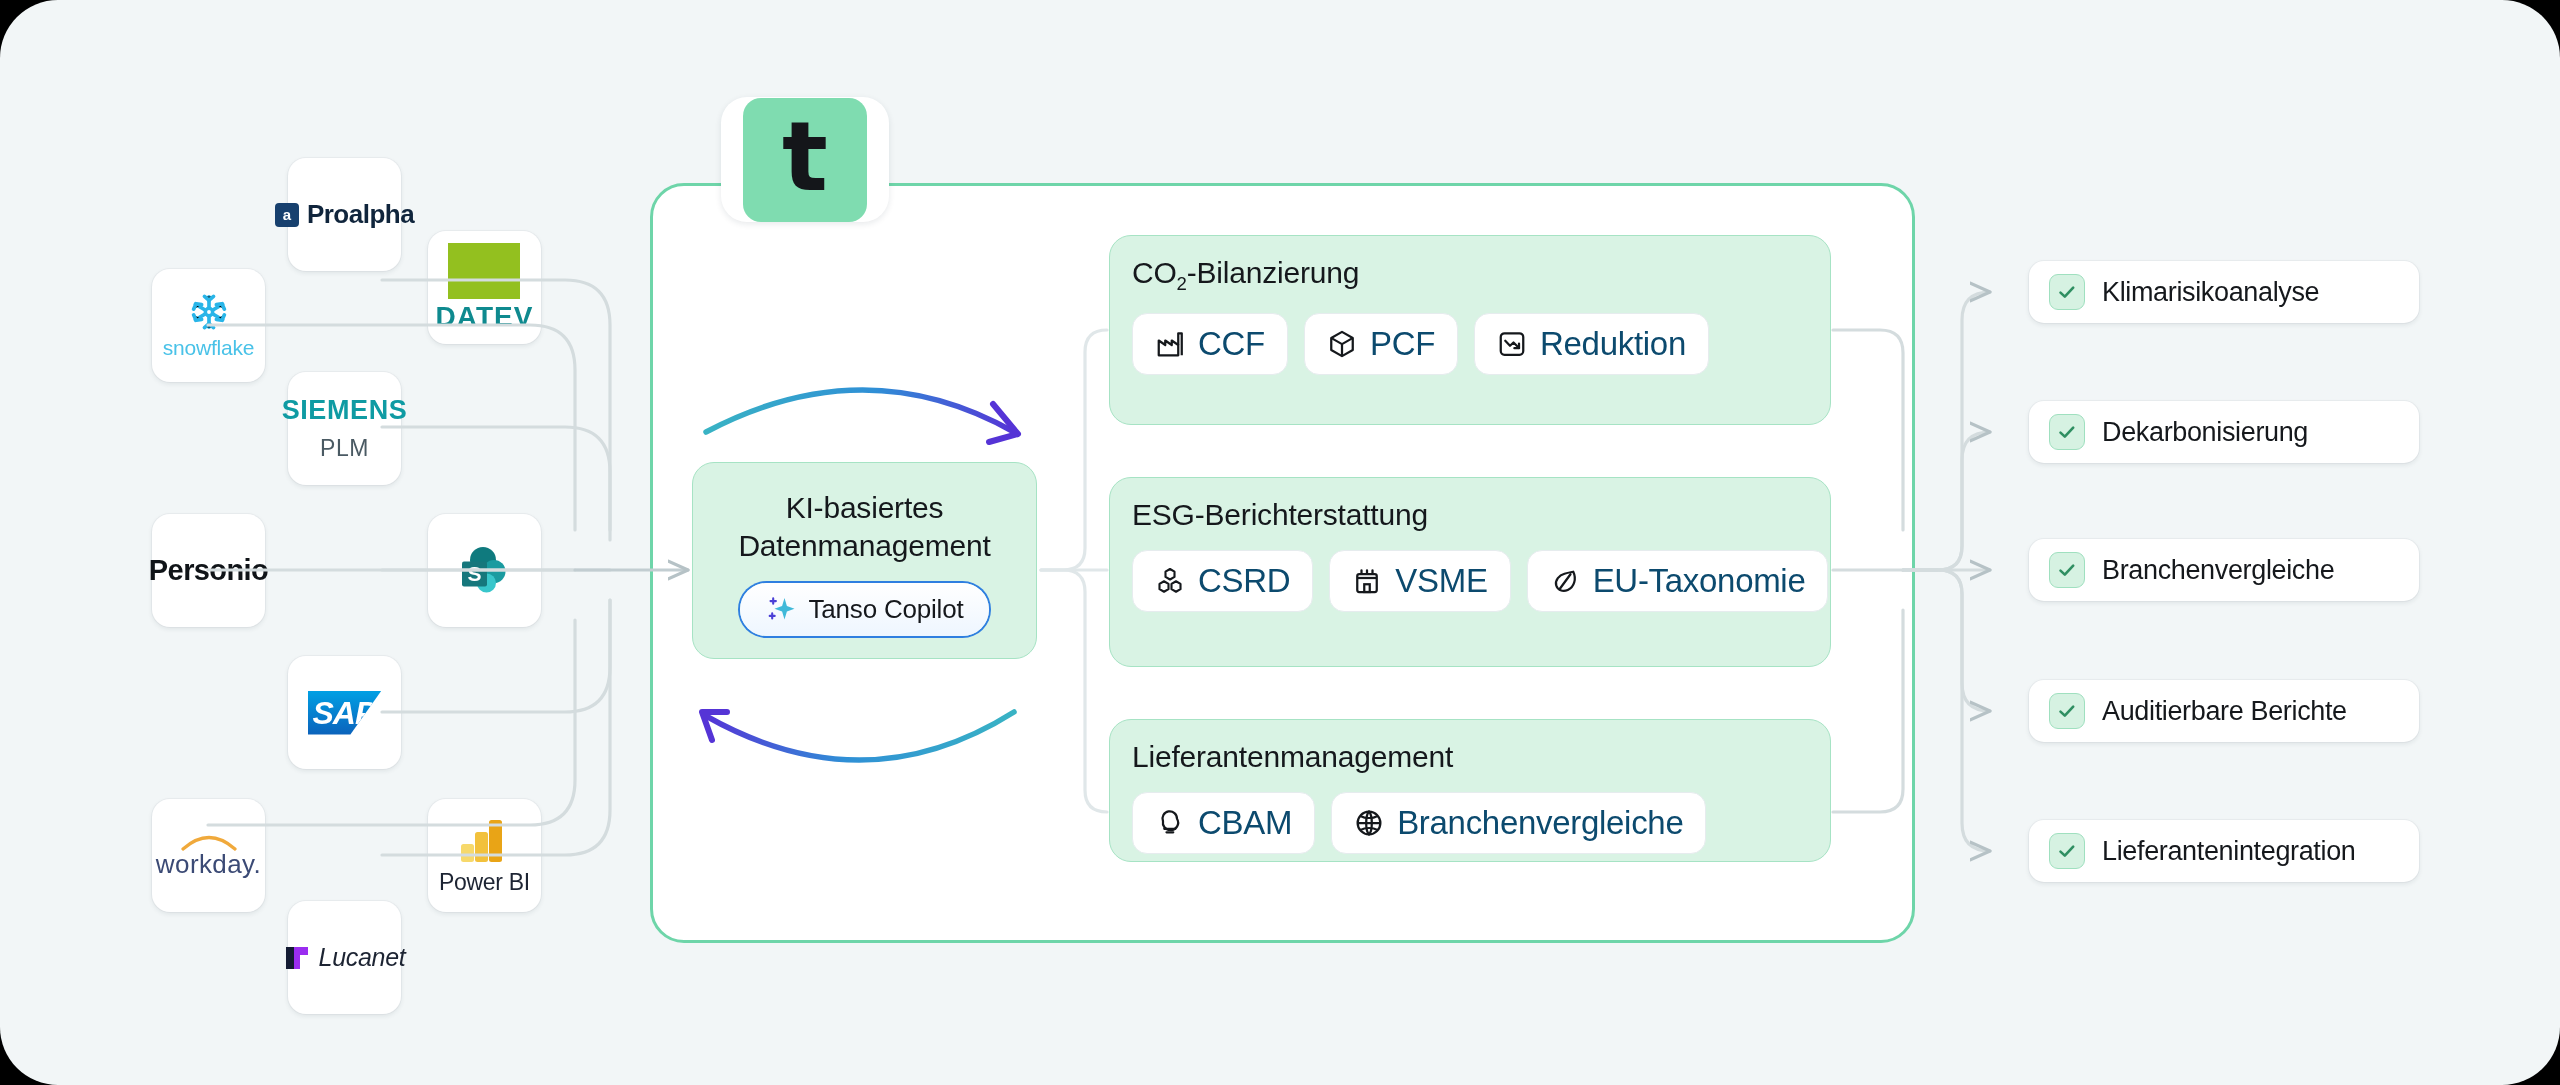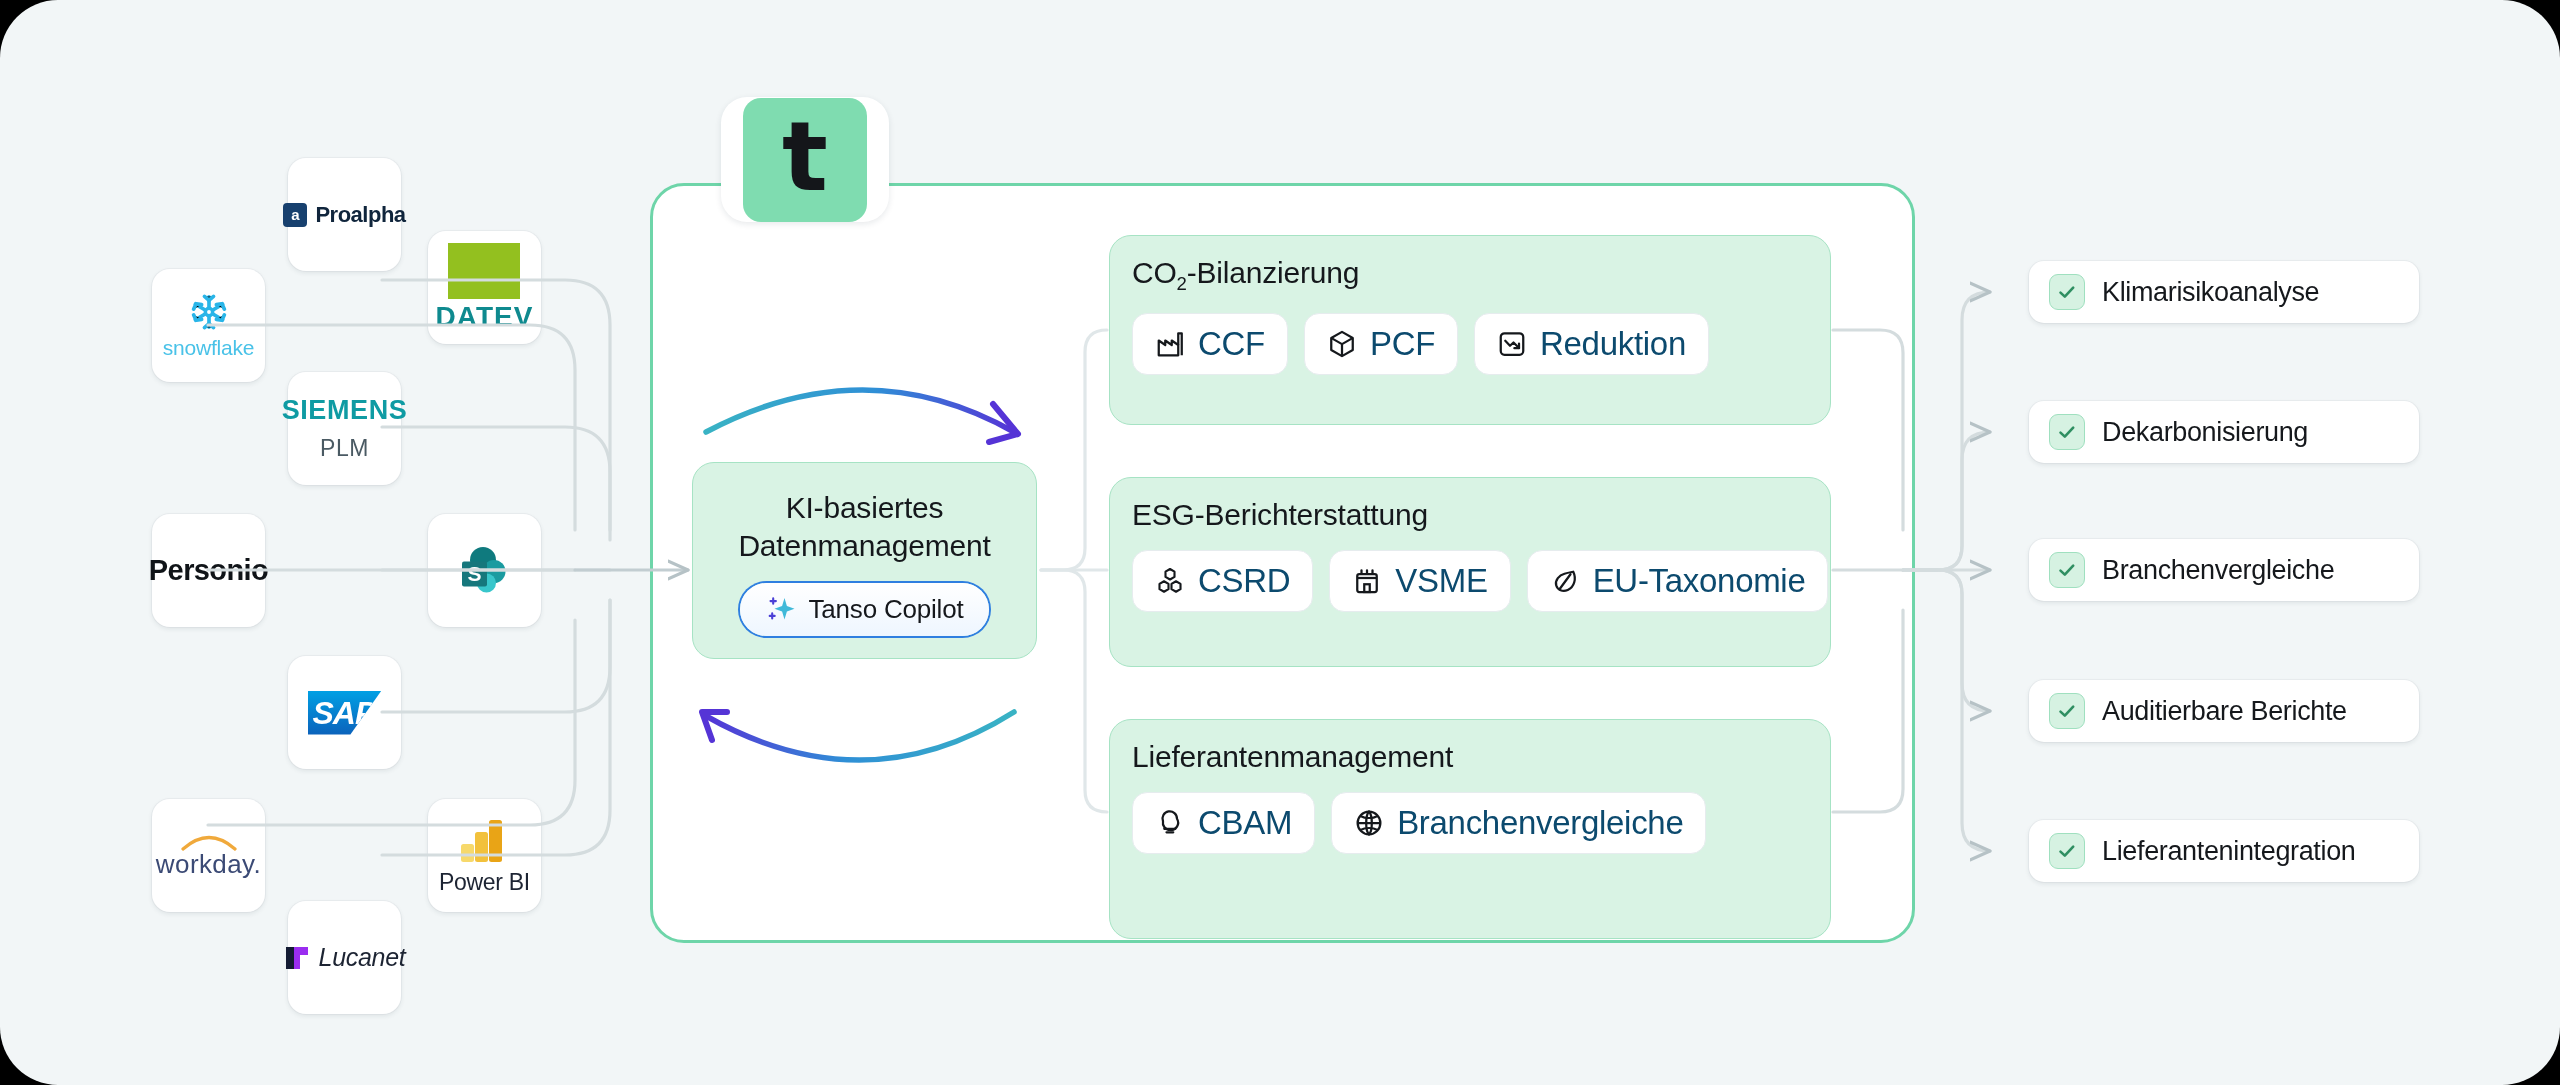--- a/index.html
+++ b/index.html
@@ -89,21 +89,21 @@
     display:flex;align-items:center;justify-content:center;
   }
   .out .lbl{font-size:27px;color:#15181c;letter-spacing:-.35px;white-space:nowrap;}
 
   
   #wires{position:absolute;left:0;top:0;width:2560px;height:1085px;z-index:1;pointer-events:none;}
   #arcs{position:absolute;left:0;top:0;width:2560px;height:1085px;z-index:5;pointer-events:none;}
   .proalpha{display:flex;align-items:center;gap:8px;}
   .proalpha .mark{width:24px;height:24px;background:#17406e;border-radius:4px;display:flex;align-items:center;justify-content:center;}
   .proalpha .mark span{color:#fff;font-size:15px;font-weight:700;line-height:1;}
-  .proalpha .nm{font-size:22px;font-weight:700;color:#10253c;letter-spacing:-.5px;}
+  .proalpha .nm{font-size:26px;font-weight:700;color:#10253c;letter-spacing:-.5px;}
 
   .datev .bar{width:72px;height:56px;background:#93c01f;}
   .datev .nm{font-size:28px;font-weight:700;color:#0f8a8f;letter-spacing:1px;margin-top:2px;}
 
   .siemens .nm1{font-size:27px;font-weight:700;color:#0f9ba3;letter-spacing:.6px;}
   .siemens .nm2{font-size:23px;color:#4a5a63;letter-spacing:.6px;margin-top:1px;}
 
   .personio .nm{font-size:29px;font-weight:700;color:#101418;letter-spacing:-.6px;}
 
   .sap .shape{
@@ -355,21 +355,21 @@
       <div class="chip">
         <svg class="ic" viewBox="0 0 24 24">
           <path d="M18.6 4.6 c2.6 5.4 1 12.2 -4.4 14.6 c-4 1.8 -8.2 0 -9.2 -3.6 c-1.2 -4.4 2.4 -8.2 6.6 -9.4 c2.6 -0.8 5 -1.2 7 -1.6 Z" fill="none" stroke="#15181c" stroke-width="1.8" stroke-linejoin="round"></path>
           <path d="M16.4 6.6 L7.6 18.6" stroke="#15181c" stroke-width="1.8" stroke-linecap="round"></path>
         </svg>
         <span class="lbl">EU-Taxonomie</span>
       </div>
     </div>
   </div>
 
-  <div class="sec" style="top:719px;height:220px;">
+  <div class="sec" style="top:719px;height:143px;">
     <div class="sec-title">Lieferantenmanagement</div>
     <div class="chips">
       <div class="chip">
         <svg class="ic" viewBox="0 0 24 24">
           <path d="M17.6 8.6 a5.8 5.8 0 1 0 -11.2 2 a5.8 5.8 0 0 0 5.6 7 a5.9 5.9 0 0 0 5.6 -9 Z" fill="none" stroke="#15181c" stroke-width="1.8" stroke-linejoin="round"></path>
           <path d="M7.4 16.6 H16.2 M9.2 19.4 H14.6" stroke="#15181c" stroke-width="1.8" stroke-linecap="round"></path>
         </svg>
         <span class="lbl">CBAM</span>
       </div>
       <div class="chip">

